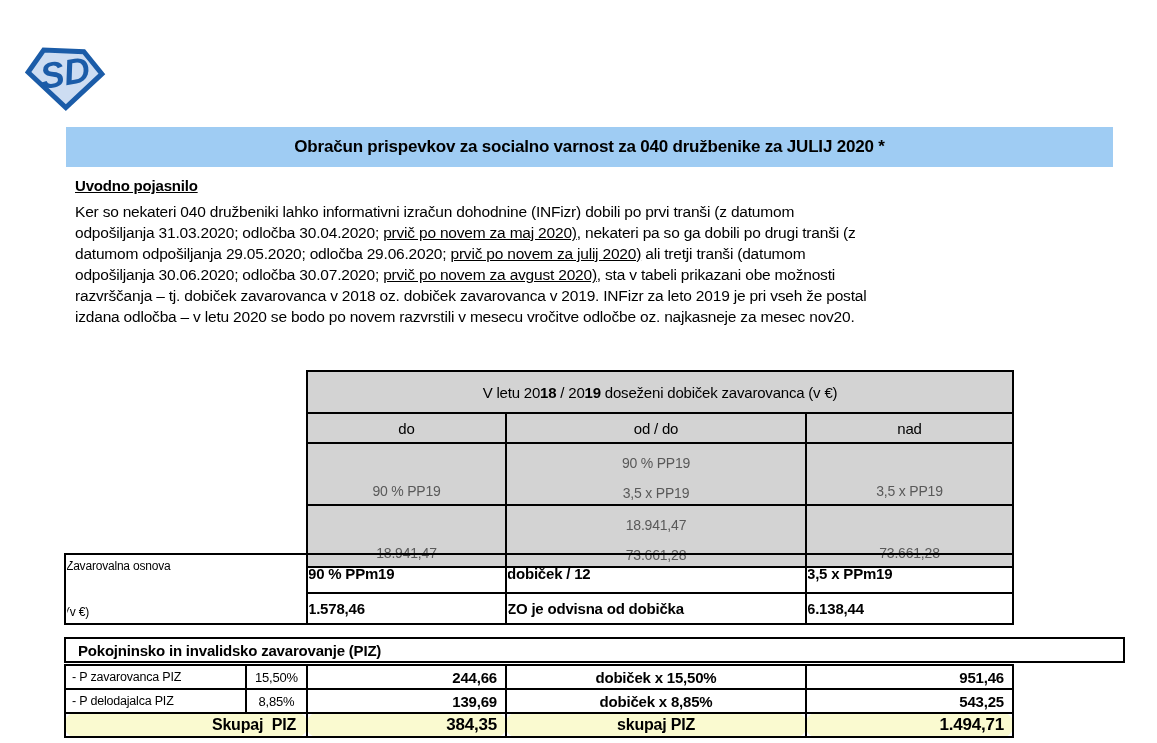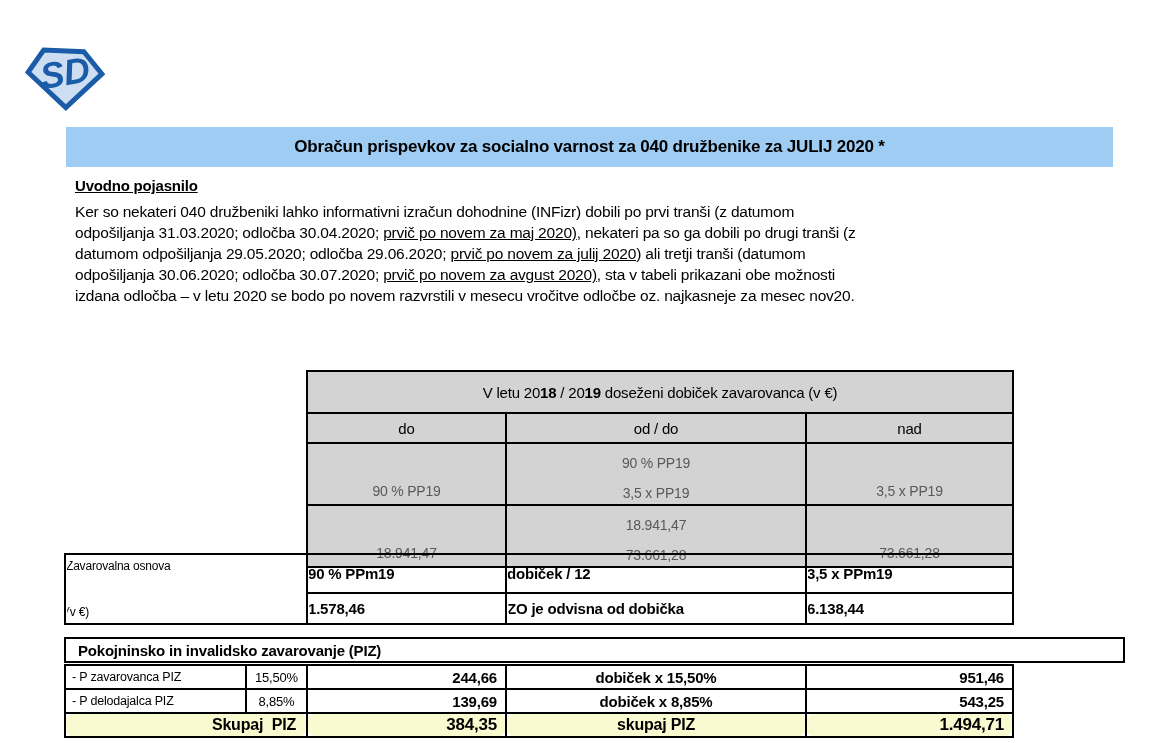--- a/index.html
+++ b/index.html
@@ -69,20 +69,21 @@
     <span>Obračun prispevkov za socialno varnost za 040 družbenike za JULIJ 2020 *</span>
   </div>
 
   <div class="intro">
     <div class="intro-heading">Uvodno pojasnilo</div>
     <div>
       <div class="intro-line"><span>Ker so nekateri 040 družbeniki lahko informativni izračun dohodnine (INFizr) dobili po prvi tranši (z datumom</span></div>
       <div class="intro-line"><span>odpošiljanja 31.03.2020; odločba 30.04.2020; </span><span style="text-decoration: underline;">prvič po novem za maj 2020)</span><span>, nekateri pa so ga dobili po drugi tranši (z</span></div>
       <div class="intro-line"><span>datumom odpošiljanja 29.05.2020; odločba 29.06.2020; </span><span style="text-decoration: underline;">prvič po novem za julij 2020)</span><span> ali tretji tranši (datumom</span></div>
       <div class="intro-line"><span>odpošiljanja 30.06.2020; odločba 30.07.2020; </span><span style="text-decoration: underline;">prvič po novem za avgust 2020)</span><span>, sta v tabeli prikazani obe možnosti</span></div>
+      <div class="intro-line"><span>razvrščanja – tj. dobiček zavarovanca v 2018 oz. dobiček zavarovanca v 2019. INFizr za leto 2019 je pri vseh že postal</span></div>
       <div class="intro-line"><span>izdana odločba – v letu 2020 se bodo po novem razvrstili v mesecu vročitve odločbe oz. najkasneje za mesec nov20.</span></div>
     </div>
   </div>
 
   <table class="profit">
     <colgroup>
         <col style="width:199px">
         <col style="width:300px">
         <col style="width:207px">
       </colgroup>

